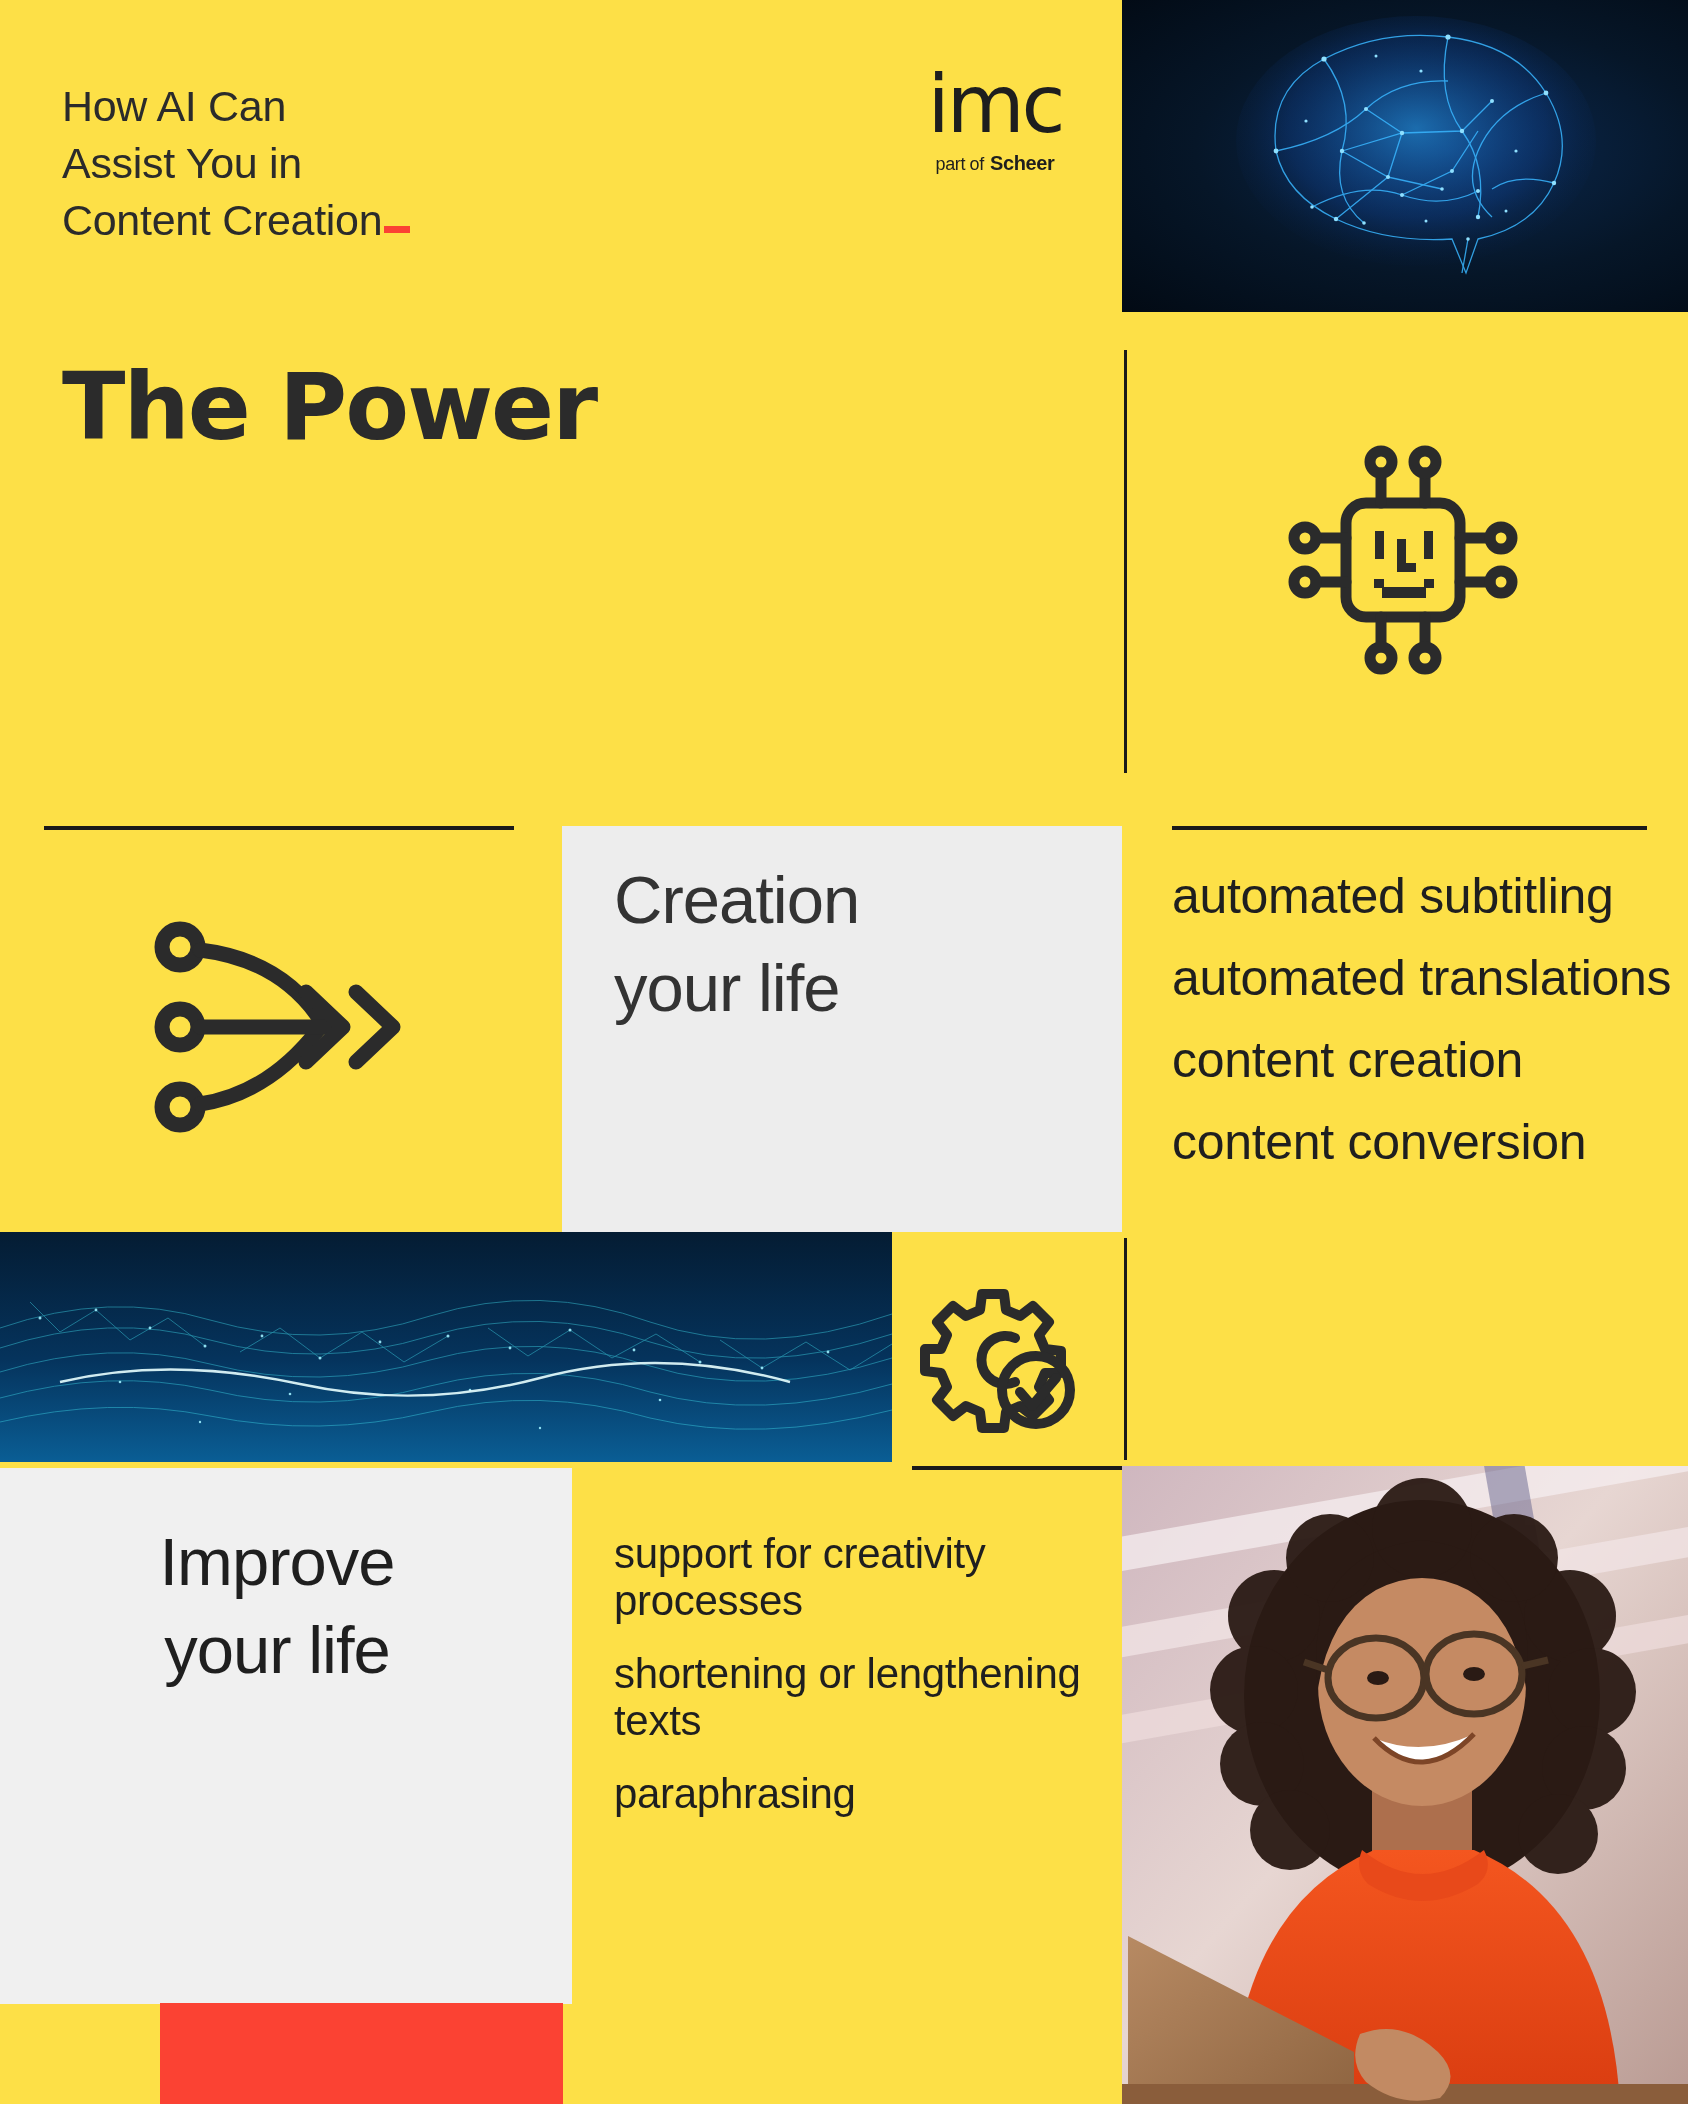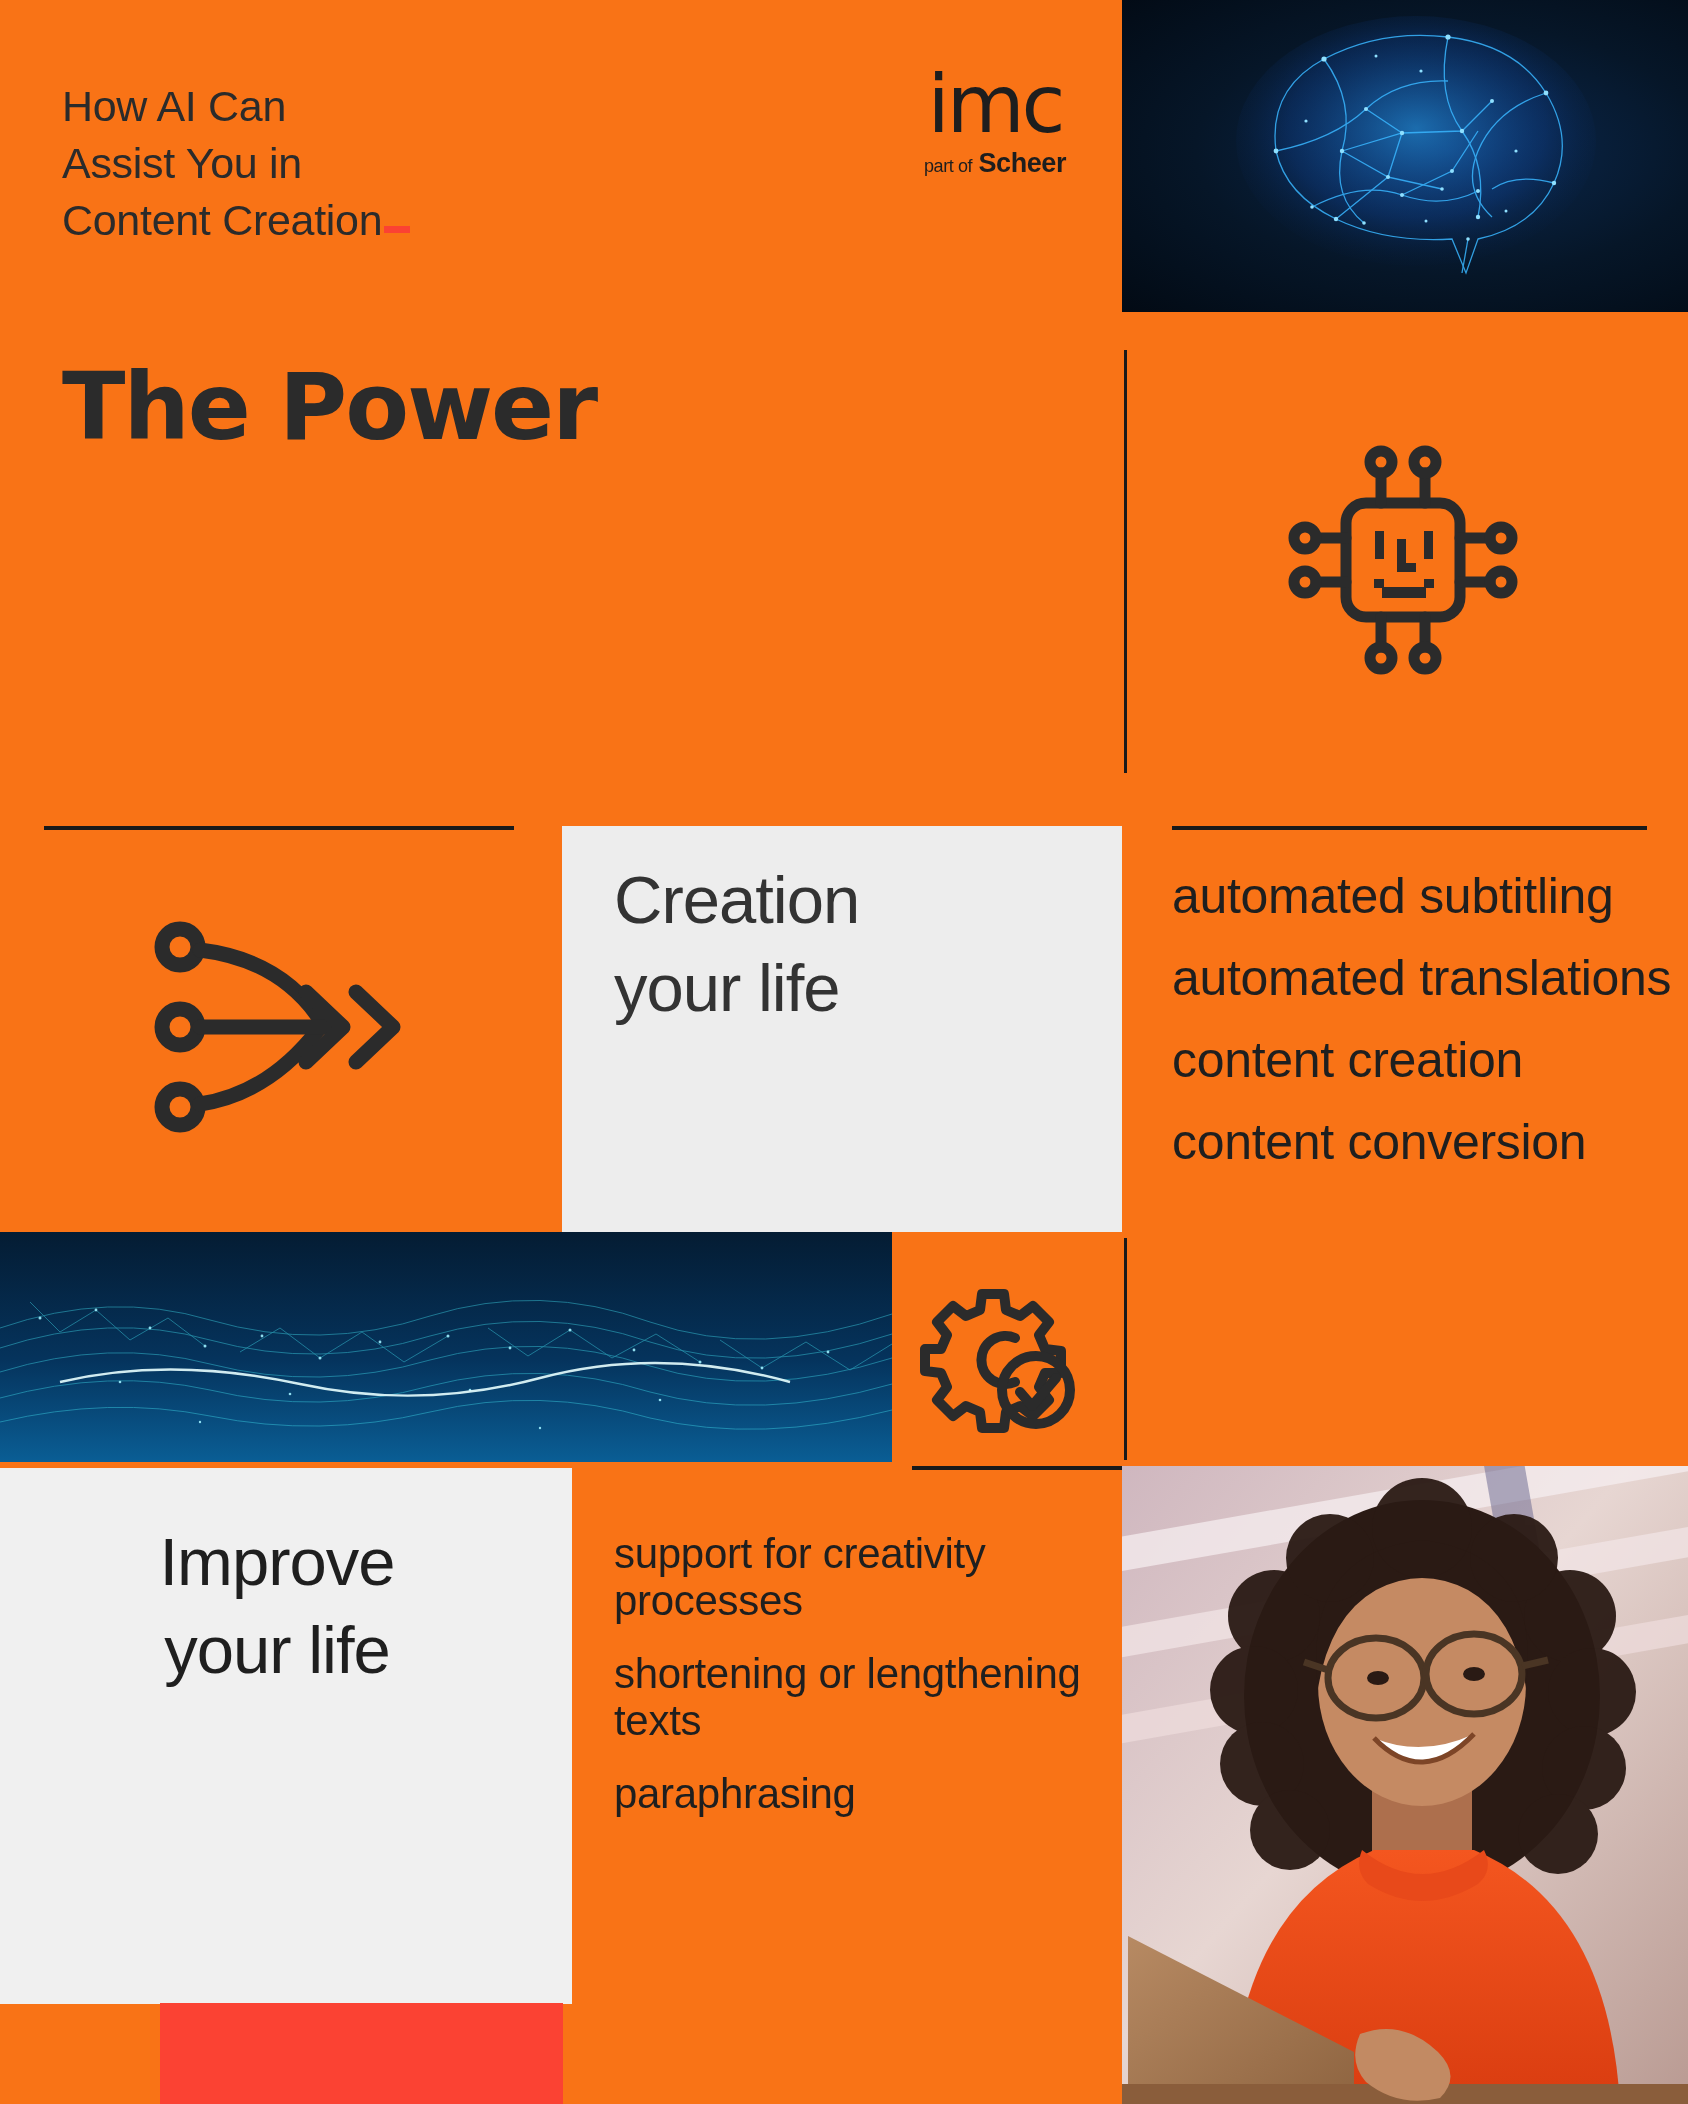--- a/index.html
+++ b/index.html
@@ -7,21 +7,21 @@
     width: 1688px;
     height: 2104px;
     background: #ffffff;
     font-family: "Liberation Sans", sans-serif;
     overflow: hidden;
   }
   .poster {
     position: relative;
     width: 1688px;
     height: 2104px;
-    background: #f97316;
+    background: #fde047;
   }
 
   
   .kicker {
     position: absolute;
     left: 62px;
     top: 78px;
     width: 640px;
     font-size: 43px;
     line-height: 1.33;
@@ -54,21 +54,21 @@
     font-family: "DejaVu Sans", sans-serif;
   }
   .logo-sub {
     margin-top: 10px;
     font-size: 24px;
     color: #1e1e1e;
     letter-spacing: -0.4px;
     white-space: nowrap;
   }
   .logo-sub .pof { font-weight: 400; font-size: 18px; }
-  .logo-sub .scheer { font-weight: 700; font-size: 27px; }
+  .logo-sub .scheer { font-weight: 700; font-size: 20px; }
 
   
   .brain-img {
     position: absolute;
     left: 1122px;
     top: 0px;
     width: 566px;
     height: 312px;
     overflow: hidden;
     background: radial-gradient(ellipse at 58% 48%, #0b2a52 0%, #061628 55%, #020a14 100%);

